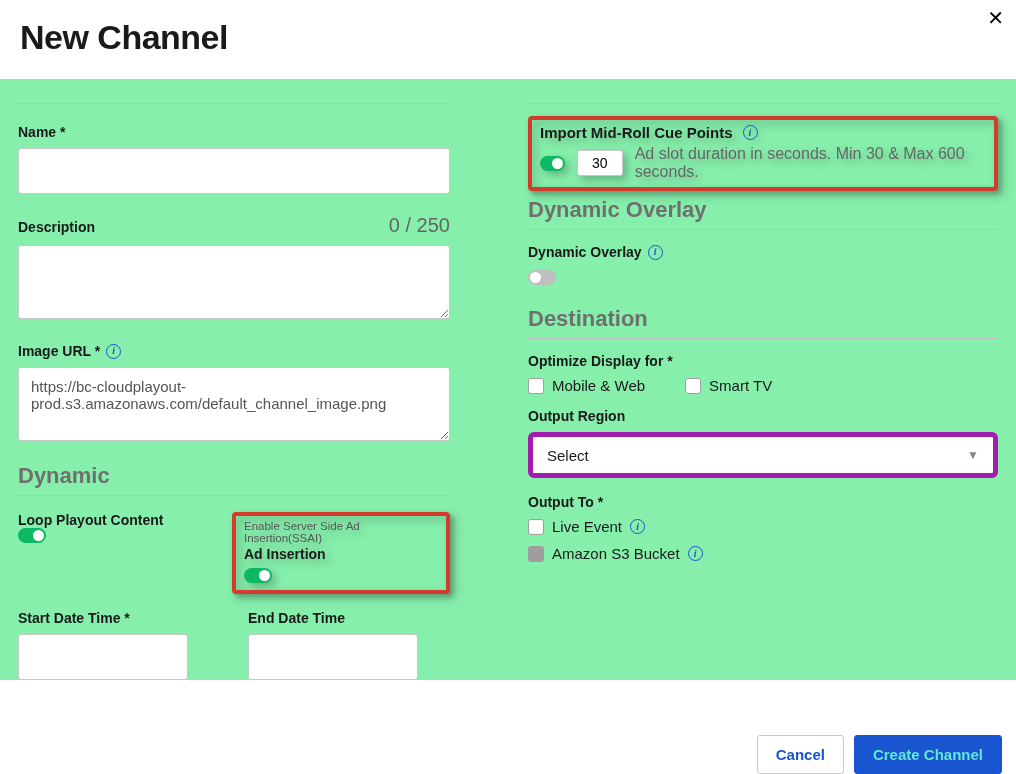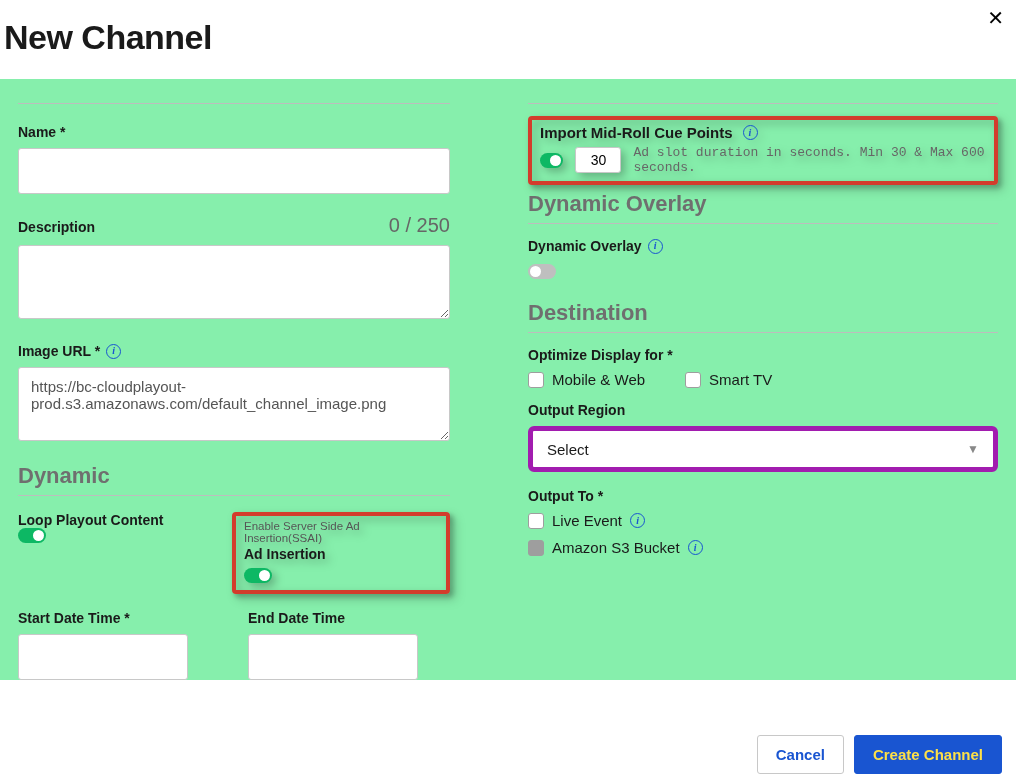--- a/index.html
+++ b/index.html
@@ -6,21 +6,21 @@
 body {
   font-family: -apple-system, BlinkMacSystemFont, "Segoe UI", Helvetica, Arial, sans-serif;
   background: #fff;
   color: #1a1a1a;
   width: 1016px;
   height: 774px;
   overflow: hidden;
   position: relative;
 }
 .header {
-  padding: 18px 18px 22px 4px;
+  padding: 18px 18px 22px 20px;
   background: #fff;
 }
 .header h1 {
   font-size: 34px;
   font-weight: 800;
   letter-spacing: -0.5px;
 }
 .close-btn {
   position: absolute;
   top: 6px;
@@ -152,23 +152,22 @@
 }
 .num-input {
   width: 46px;
   height: 26px;
   text-align: center;
   border: 1px solid #c8c8c8;
   border-radius: 3px;
   font-size: 14px;
 }
 .hint {
-  font-size: 13px;
+  font-size: 16px;
   color: #666;
-  font-family: Liberation Mono, monospace;
 }
 .check-row {
   display: flex;
   gap: 40px;
   margin: 8px 0 14px 0;
   flex-wrap: wrap;
 }
 .check-item {
   display: flex;
   align-items: center;
@@ -220,21 +219,21 @@
   border-radius: 3px;
   cursor: pointer;
   border: 1px solid #c8c8c8;
 }
 .btn-secondary {
   background: #fff;
   color: #1955d1;
 }
 .btn-primary {
   background: #1955d1;
-  color: #fde047;
+  color: #5eead4;
   border-color: #1955d1;
 }
 .ad-ins-caption { font-size: 11.5px; color: #555; margin-bottom:2px; display:block;}
 .mid-roll-label { font-size:15px; font-weight:700; display:flex; align-items:center; gap:10px; margin-bottom:4px;}
 .loop-col { display:flex; flex-direction:column; }
 </style>
 </head>
 <body>
 
 <button class="close-btn">✕</button>

